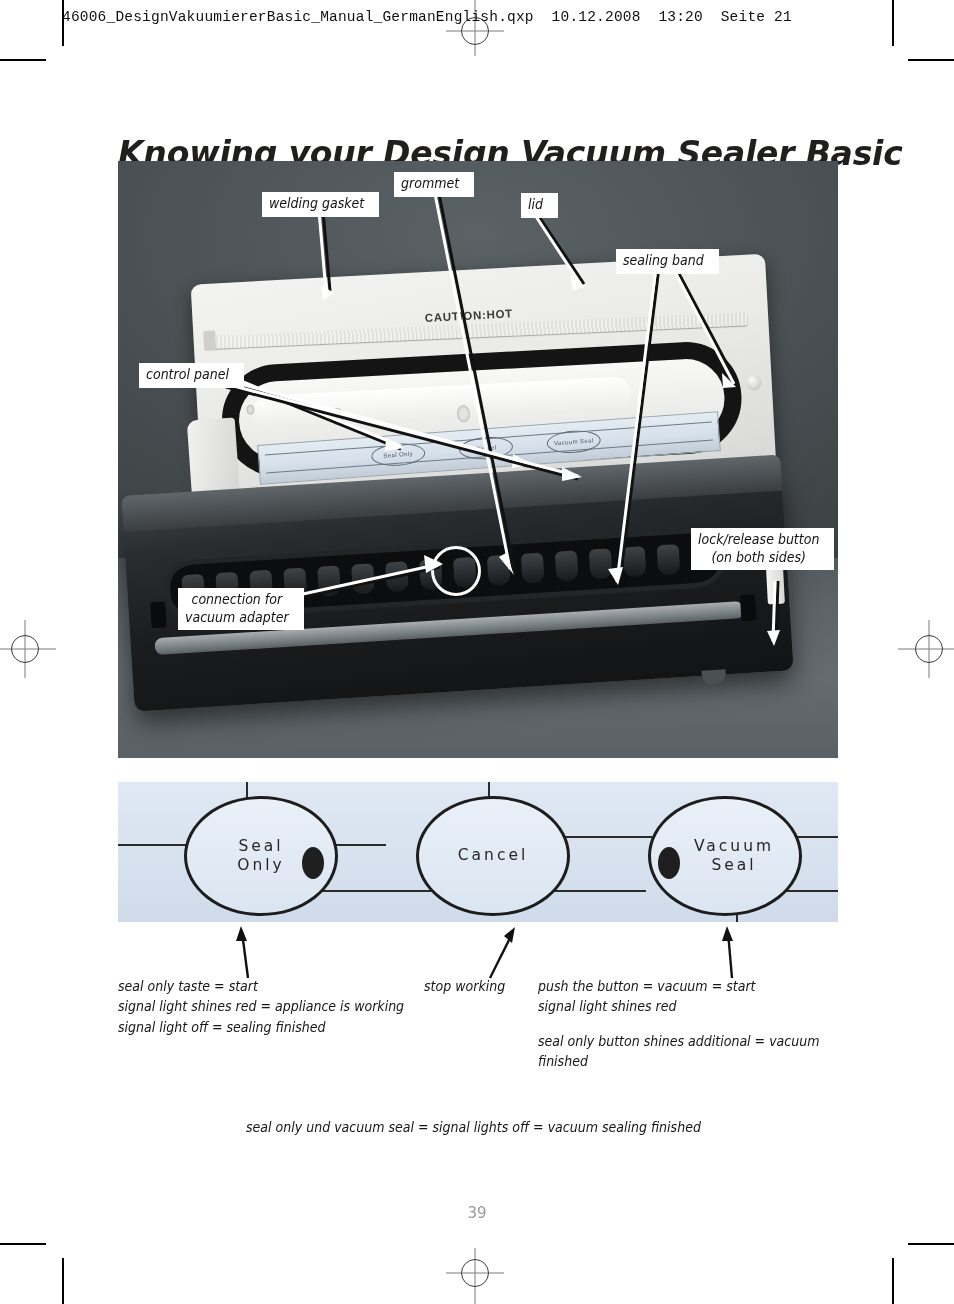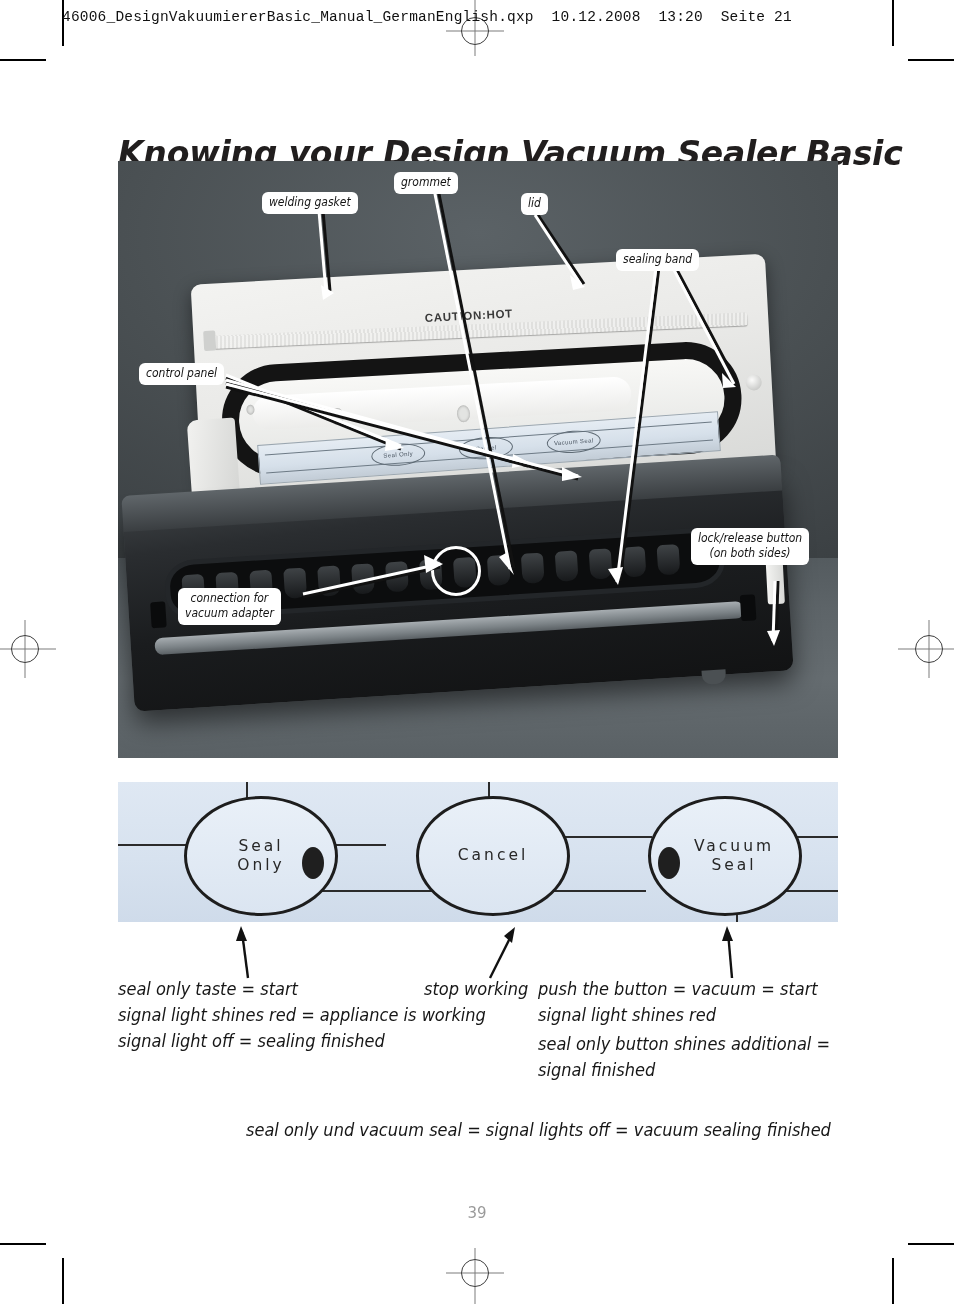--- a/index.html
+++ b/index.html
@@ -142,22 +142,22 @@
   }
   .vacCircle{
     position:absolute;left:313px;top:385px;width:44px;height:44px;
     border:3px solid #ffffff;border-radius:50%;
   }
 
   
   .callout{
     position:absolute;background:#ffffff;color:#131313;
     font-family:"DejaVu Sans Condensed","DejaVu Sans", sans-serif;
-    font-style:italic;font-size:12px;line-height:1.25;
-    padding:3px 7px 4px 7px;white-space:pre;z-index:30;border-radius:6px;
+    font-style:italic;font-size:14px;line-height:1.25;
+    padding:3px 15px 4px 7px;white-space:pre;z-index:30;
   }
   .callout.center{text-align:center;}
   .leader{position:absolute;z-index:25;overflow:visible;}
 
   
   .cpanel{
     position:absolute;left:118px;top:782px;width:720px;height:140px;
     background:linear-gradient(180deg,#dfe8f3 0%, #d7e2ef 55%, #cfdbea 100%);
     overflow:hidden;
   }
@@ -172,21 +172,21 @@
   .cpbtn span{
     font-family:"DejaVu Sans", sans-serif;
     font-size:15.5px;letter-spacing:3px;color:#272727;line-height:1.25;
   }
   .led{position:absolute;width:22px;height:32px;border-radius:50%;background:#1f1f1f;}
 
   
   .cap{
     position:absolute;
     font-family:"DejaVu Sans Condensed","DejaVu Sans", sans-serif;
-    font-style:italic;font-size:18px;line-height:1.45;color:#161616;
+    font-style:italic;font-size:14px;line-height:1.45;color:#161616;
     white-space:pre-line;
   }
   .pagenum{
     position:absolute;left:0;right:0;top:1204px;text-align:center;
     font-family:"DejaVu Sans", sans-serif;font-size:15px;color:#9a9a9a;
   }
 </style>
 </head>
 <body>
 
@@ -368,16 +368,16 @@
   <path d="M614,78 L610,32" stroke="#111" stroke-width="2.4" fill="none"></path>
   <polygon points="604,41 609,26 615,41" fill="#111"></polygon>
 </svg>
 
 <div class="cap" style="left:118px;top:976px;width:400px;">seal only taste = start
 signal light shines red = appliance is working
 signal light off = sealing finished</div>
 <div class="cap" style="left:424px;top:976px;">stop working</div>
 <div class="cap" style="left:538px;top:976px;width:310px;">push the button = vacuum = start
 signal light shines red</div>
-<div class="cap" style="left:538px;top:1031px;width:320px;">seal only button shines additional = signal finished</div>
+<div class="cap" style="left:538px;top:1031px;width:320px;">seal only button shines additional = vacuum finished</div>
 <div class="cap" style="left:246px;top:1117px;">seal only und vacuum seal = signal lights off = vacuum sealing finished</div>
 
 <div class="pagenum">39</div>
 
 </body></html>

